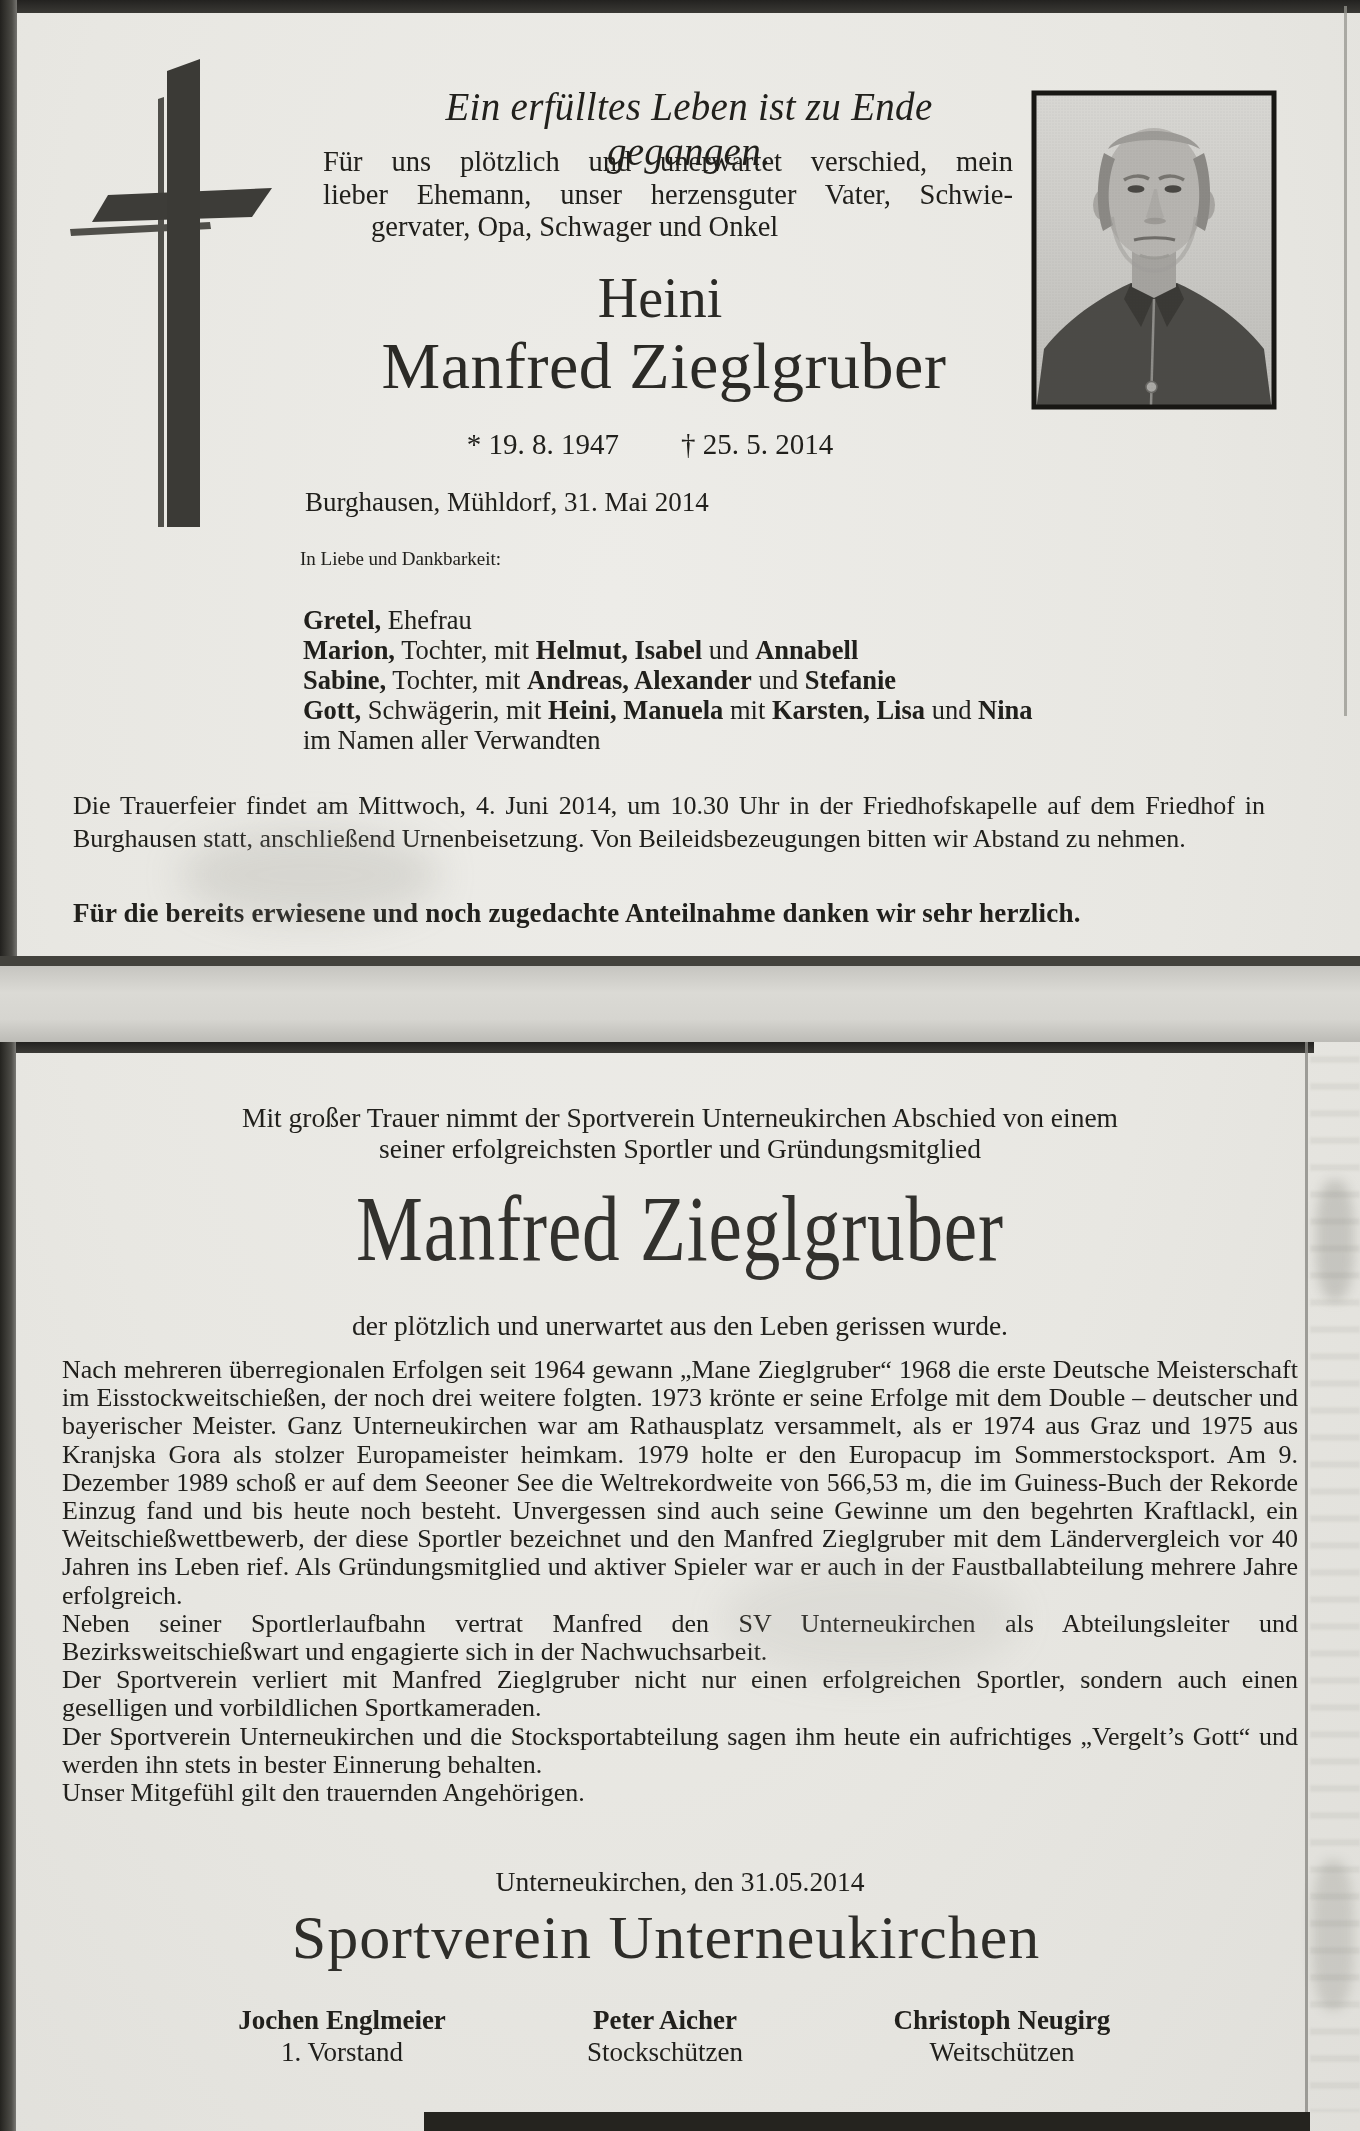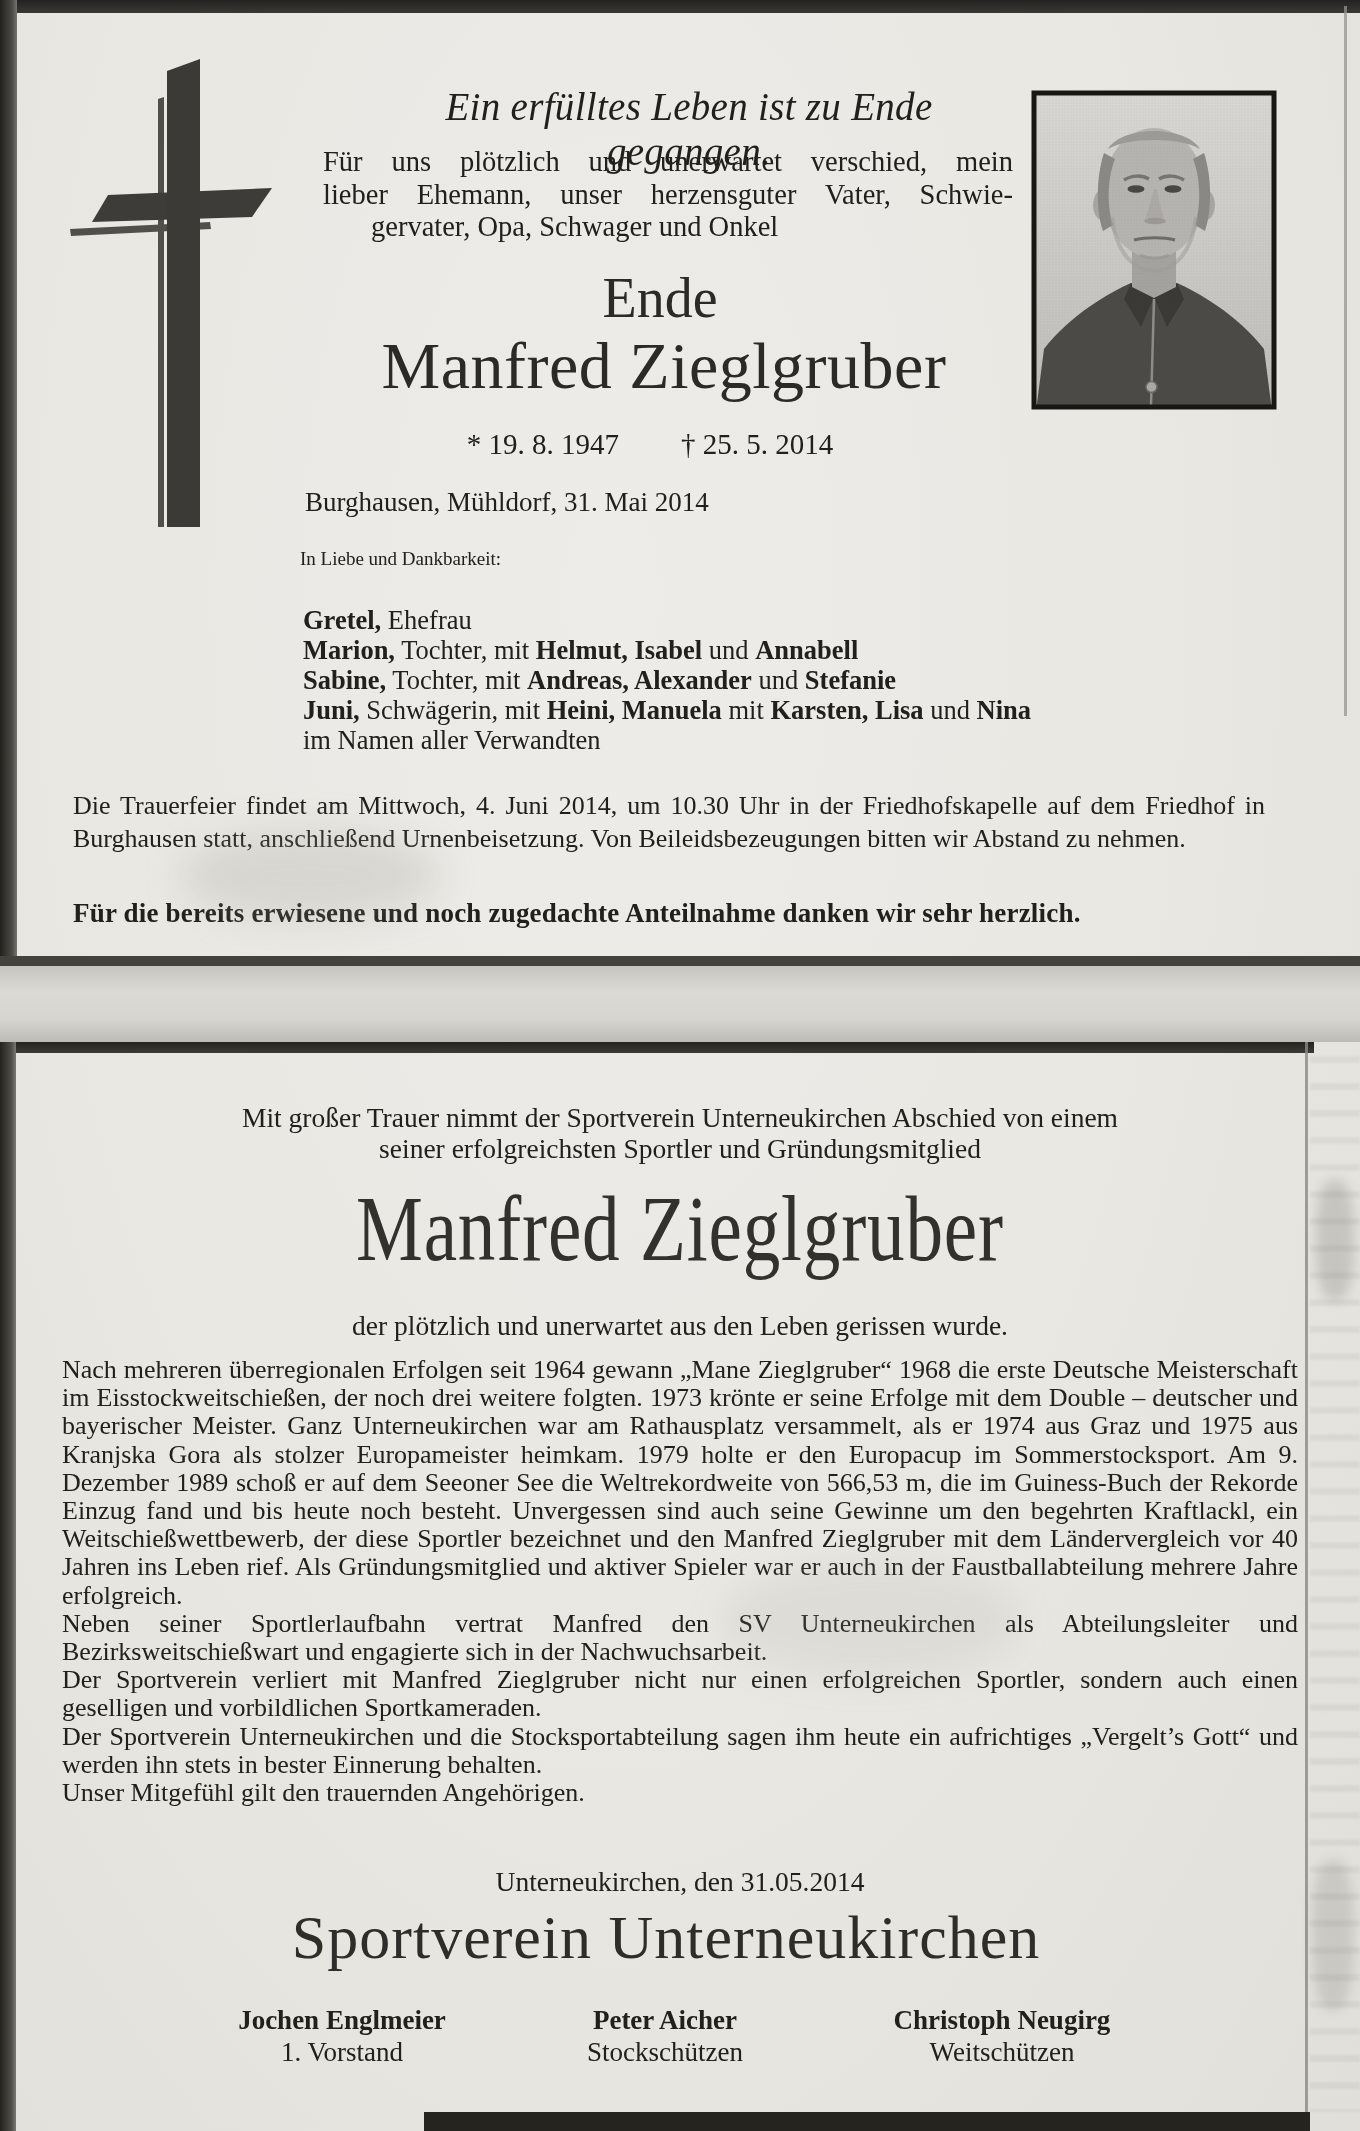--- a/index.html
+++ b/index.html
@@ -124,36 +124,36 @@
     </div>
 
     <div class="epigraph">Ein erfülltes Leben ist zu Ende gegangen.</div>
 
     <div class="intro">
       <div class="intro-line">Für uns plötzlich und unerwartet verschied, mein</div>
       <div class="intro-line">lieber Ehemann, unser herzensguter Vater, Schwie-</div>
       <div class="intro-line">gervater, Opa, Schwager und Onkel</div>
     </div>
 
-    <div class="salutation">Ende</div>
+    <div class="salutation">Heini</div>
     <div class="name1">Manfred Zieglgruber</div>
 
     <div class="dates">
       <span>* 19. 8. 1947</span>
       <span>† 25. 5. 2014</span>
     </div>
 
     <div class="placedate1">Burghausen, Mühldorf, 31. Mai 2014</div>
     <div class="gratitude">In Liebe und Dankbarkeit:</div>
 
     <div class="mourners">
         <div class="mourner-line"><b>Gretel,</b><span> Ehefrau</span></div>
         <div class="mourner-line"><b>Marion,</b><span> Tochter, mit </span><b>Helmut, Isabel</b><span> und </span><b>Annabell</b></div>
         <div class="mourner-line"><b>Sabine,</b><span> Tochter, mit </span><b>Andreas, Alexander</b><span> und </span><b>Stefanie</b></div>
-        <div class="mourner-line"><b>Juni,</b><span> Schwägerin, mit </span><b>Heini, Manuela</b><span> mit </span><b>Karsten, Lisa</b><span> und </span><b>Nina</b></div>
+        <div class="mourner-line"><b>Gott,</b><span> Schwägerin, mit </span><b>Heini, Manuela</b><span> mit </span><b>Karsten, Lisa</b><span> und </span><b>Nina</b></div>
         <div class="mourner-line"><span>im Namen aller Verwandten</span></div>
       </div>
 
     <div class="funeral">Die Trauerfeier findet am Mittwoch, 4. Juni 2014, um 10.30 Uhr in der Friedhofskapelle auf dem Friedhof in Burghausen statt, anschließend Urnenbeisetzung. Von Beileidsbezeugungen bitten wir Abstand zu nehmen.</div>
     <div class="thanks">Für die bereits erwiesene und noch zugedachte Anteilnahme danken wir sehr herzlich.</div>
   </div>
 
   <div class="sep-band"></div>
 
   <div>

